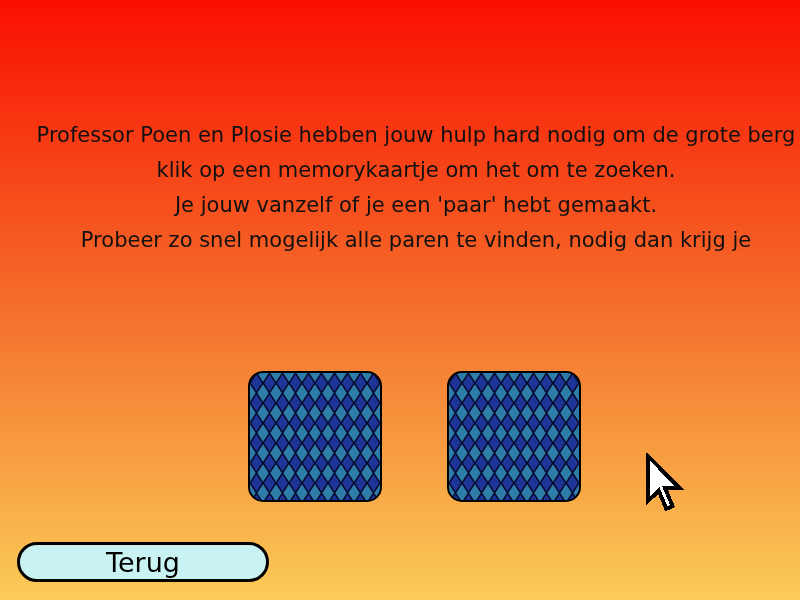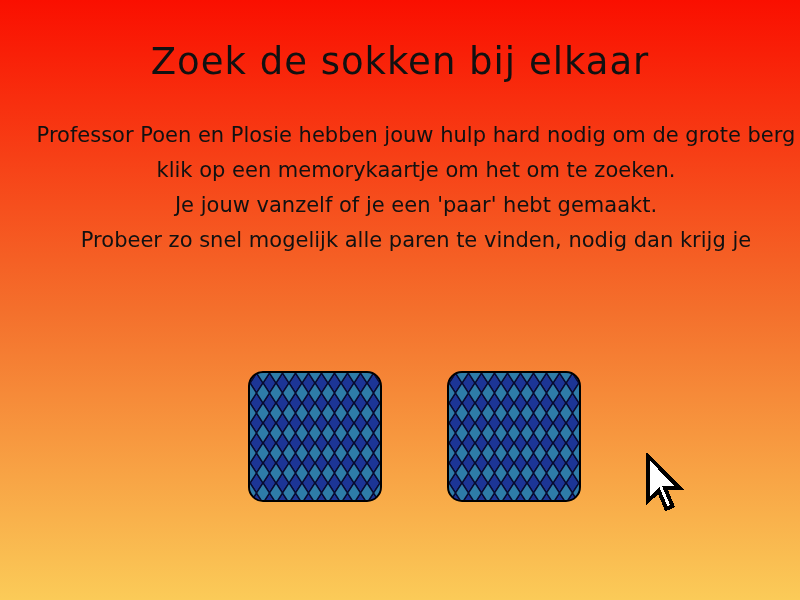--- a/index.html
+++ b/index.html
@@ -85,21 +85,20 @@
         <rect class="pat-bg" x="0" y="0" width="13" height="20"></rect>
         <polygon class="pat-royal" points="6.5,0 13,10 6.5,20 0,10"></polygon>
         <polygon class="pat-light" points="0,-10 6.5,0 0,10 -6.5,0"></polygon>
         <polygon class="pat-light" points="13,-10 19.5,0 13,10 6.5,0"></polygon>
         <polygon class="pat-light" points="0,10 6.5,20 0,30 -6.5,20"></polygon>
         <polygon class="pat-light" points="13,10 19.5,20 13,30 6.5,20"></polygon>
       </pattern>
     </defs>
   </svg>
 
-  <div class="title">Zoek de sokken bij elkaar</div>
 
   <div class="instructions">
     <div>Professor Poen en Plosie hebben jouw hulp hard nodig om de grote berg</div>
     <div>klik op een memorykaartje om het om te zoeken.</div>
     <div>Je jouw vanzelf of je een 'paar' hebt gemaakt.</div>
     <div>Probeer zo snel mogelijk alle paren te vinden, nodig dan krijg je</div>
   </div>
 
   <div class="card card-1">
     <svg width="130" height="127">
@@ -111,14 +110,17 @@
     <svg width="130" height="127">
       <rect x="0" y="0" width="130" height="127" fill="url(#argyle)"></rect>
     </svg>
   </div>
 
   <svg class="cursor" viewBox="0 0 14 20" shape-rendering="crispEdges">
     <path d="M2,1 L2,16 L5.6,12.6 L8.1,18.6 L10.2,17.7 L7.7,11.8 L12.6,11.8 Z" fill="#ffffff" stroke="#000000" stroke-width="1.3"></path>
   </svg>
 
 
+  <button class="back-button">
+    <span>Terug</span>
+  </button>
 
 </div>
 
 </body></html>

